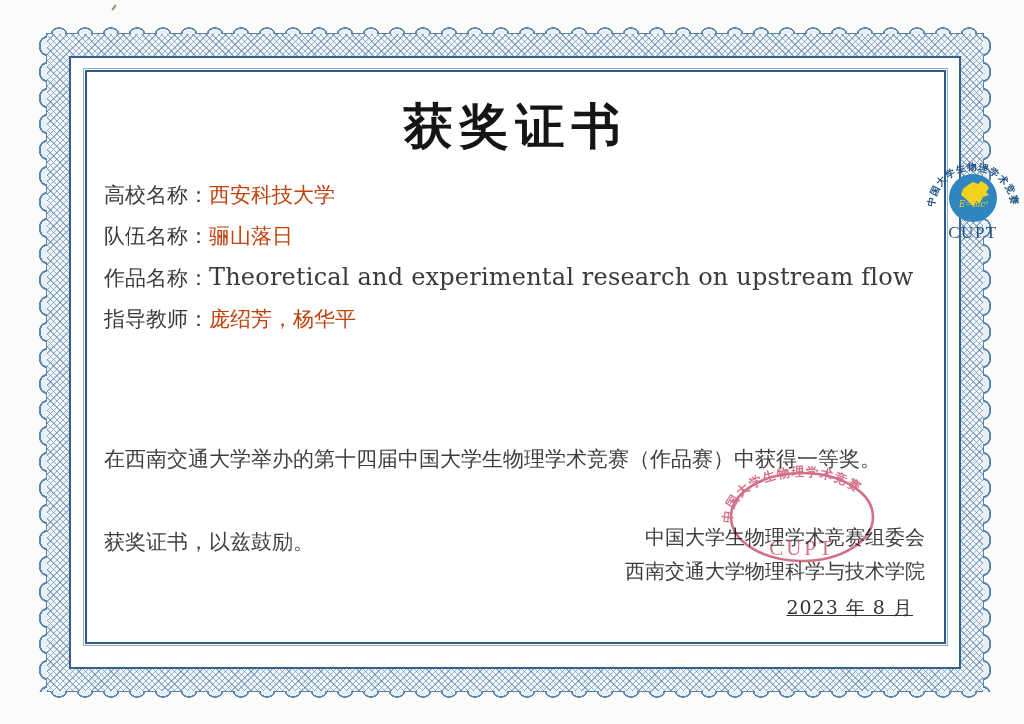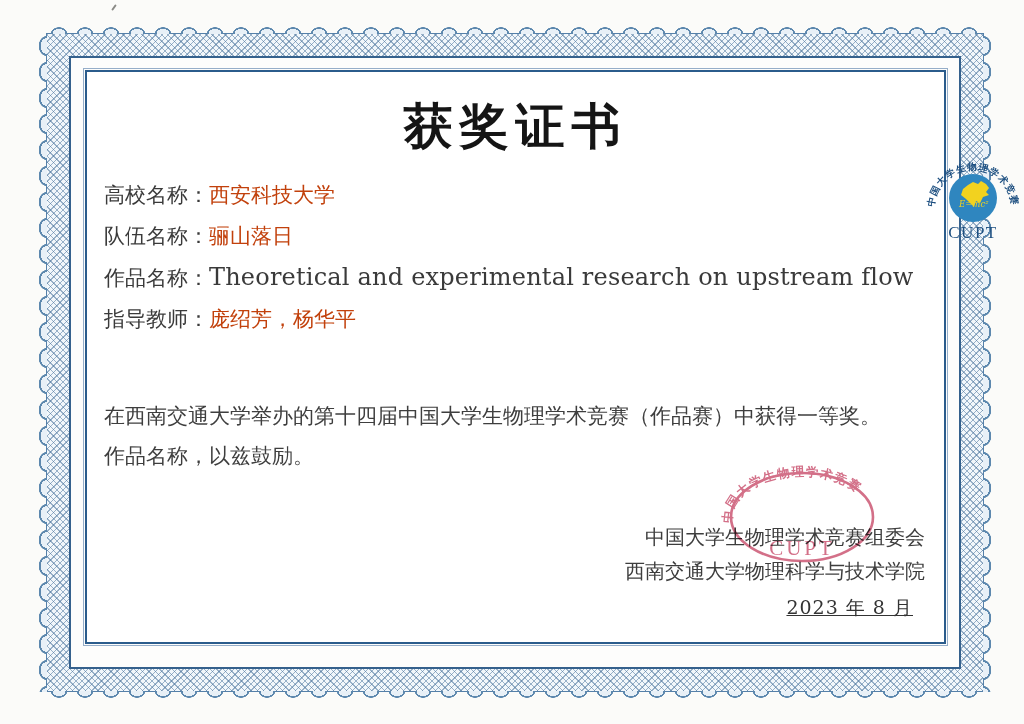--- a/index.html
+++ b/index.html
@@ -70,21 +70,21 @@
   .fields{position:absolute;left:19px;top:114px;}
   .field-row{font-size:21px;color:#3e3e3e;margin-bottom:19px;line-height:22px;white-space:nowrap;}
   .field-label{color:#3a3a3a;}
   .field-value{color:#c2410c;}
   .field-value.latin{
     font-family:"DejaVu Serif","Liberation Serif",serif;
     font-size:24px;color:#3a3a3a;letter-spacing:.2px;
   }
 
   .body-text{position:absolute;left:19px;top:326px;width:800px;}
-  .body-line{font-size:21px;color:#3e3e3e;line-height:40px;white-space:nowrap;}
+  .body-line{font-size:21px;color:#3e3e3e;line-height:40px;white-space:nowrap;margin-top:43px;}
 
   .signature{
     position:absolute;right:21px;top:450px;
     text-align:right;line-height:34px;
     font-size:20px;color:#3d3d3d;white-space:nowrap;
   }
   .signature .date{
     font-size:19px;letter-spacing:1px;
     font-family:"DejaVu Serif","Liberation Serif",serif;color:#333;
     margin-top:2px;margin-right:12px;text-decoration:underline;
@@ -150,21 +150,21 @@
       <div class="field-row">
         <span class="field-label">作品名称：</span><span class="field-value latin">Theoretical and experimental research on upstream flow</span>
       </div>
       <div class="field-row">
         <span class="field-label">指导教师：</span><span class="field-value">庞绍芳，杨华平</span>
       </div>
     </div>
 
     <div class="body-text">
       <div class="body-line">在西南交通大学举办的第十四届中国大学生物理学术竞赛（作品赛）中获得一等奖。</div>
-      <div class="body-line">作品名称，以兹鼓励。</div>
+      <div class="body-line">获奖证书，以兹鼓励。</div>
     </div>
 
     <div class="signature">
       <div>中国大学生物理学术竞赛组委会</div>
       <div>西南交通大学物理科学与技术学院</div>
       <div class="date">2023 年 8 月</div>
     </div>
 
   </div>
 

